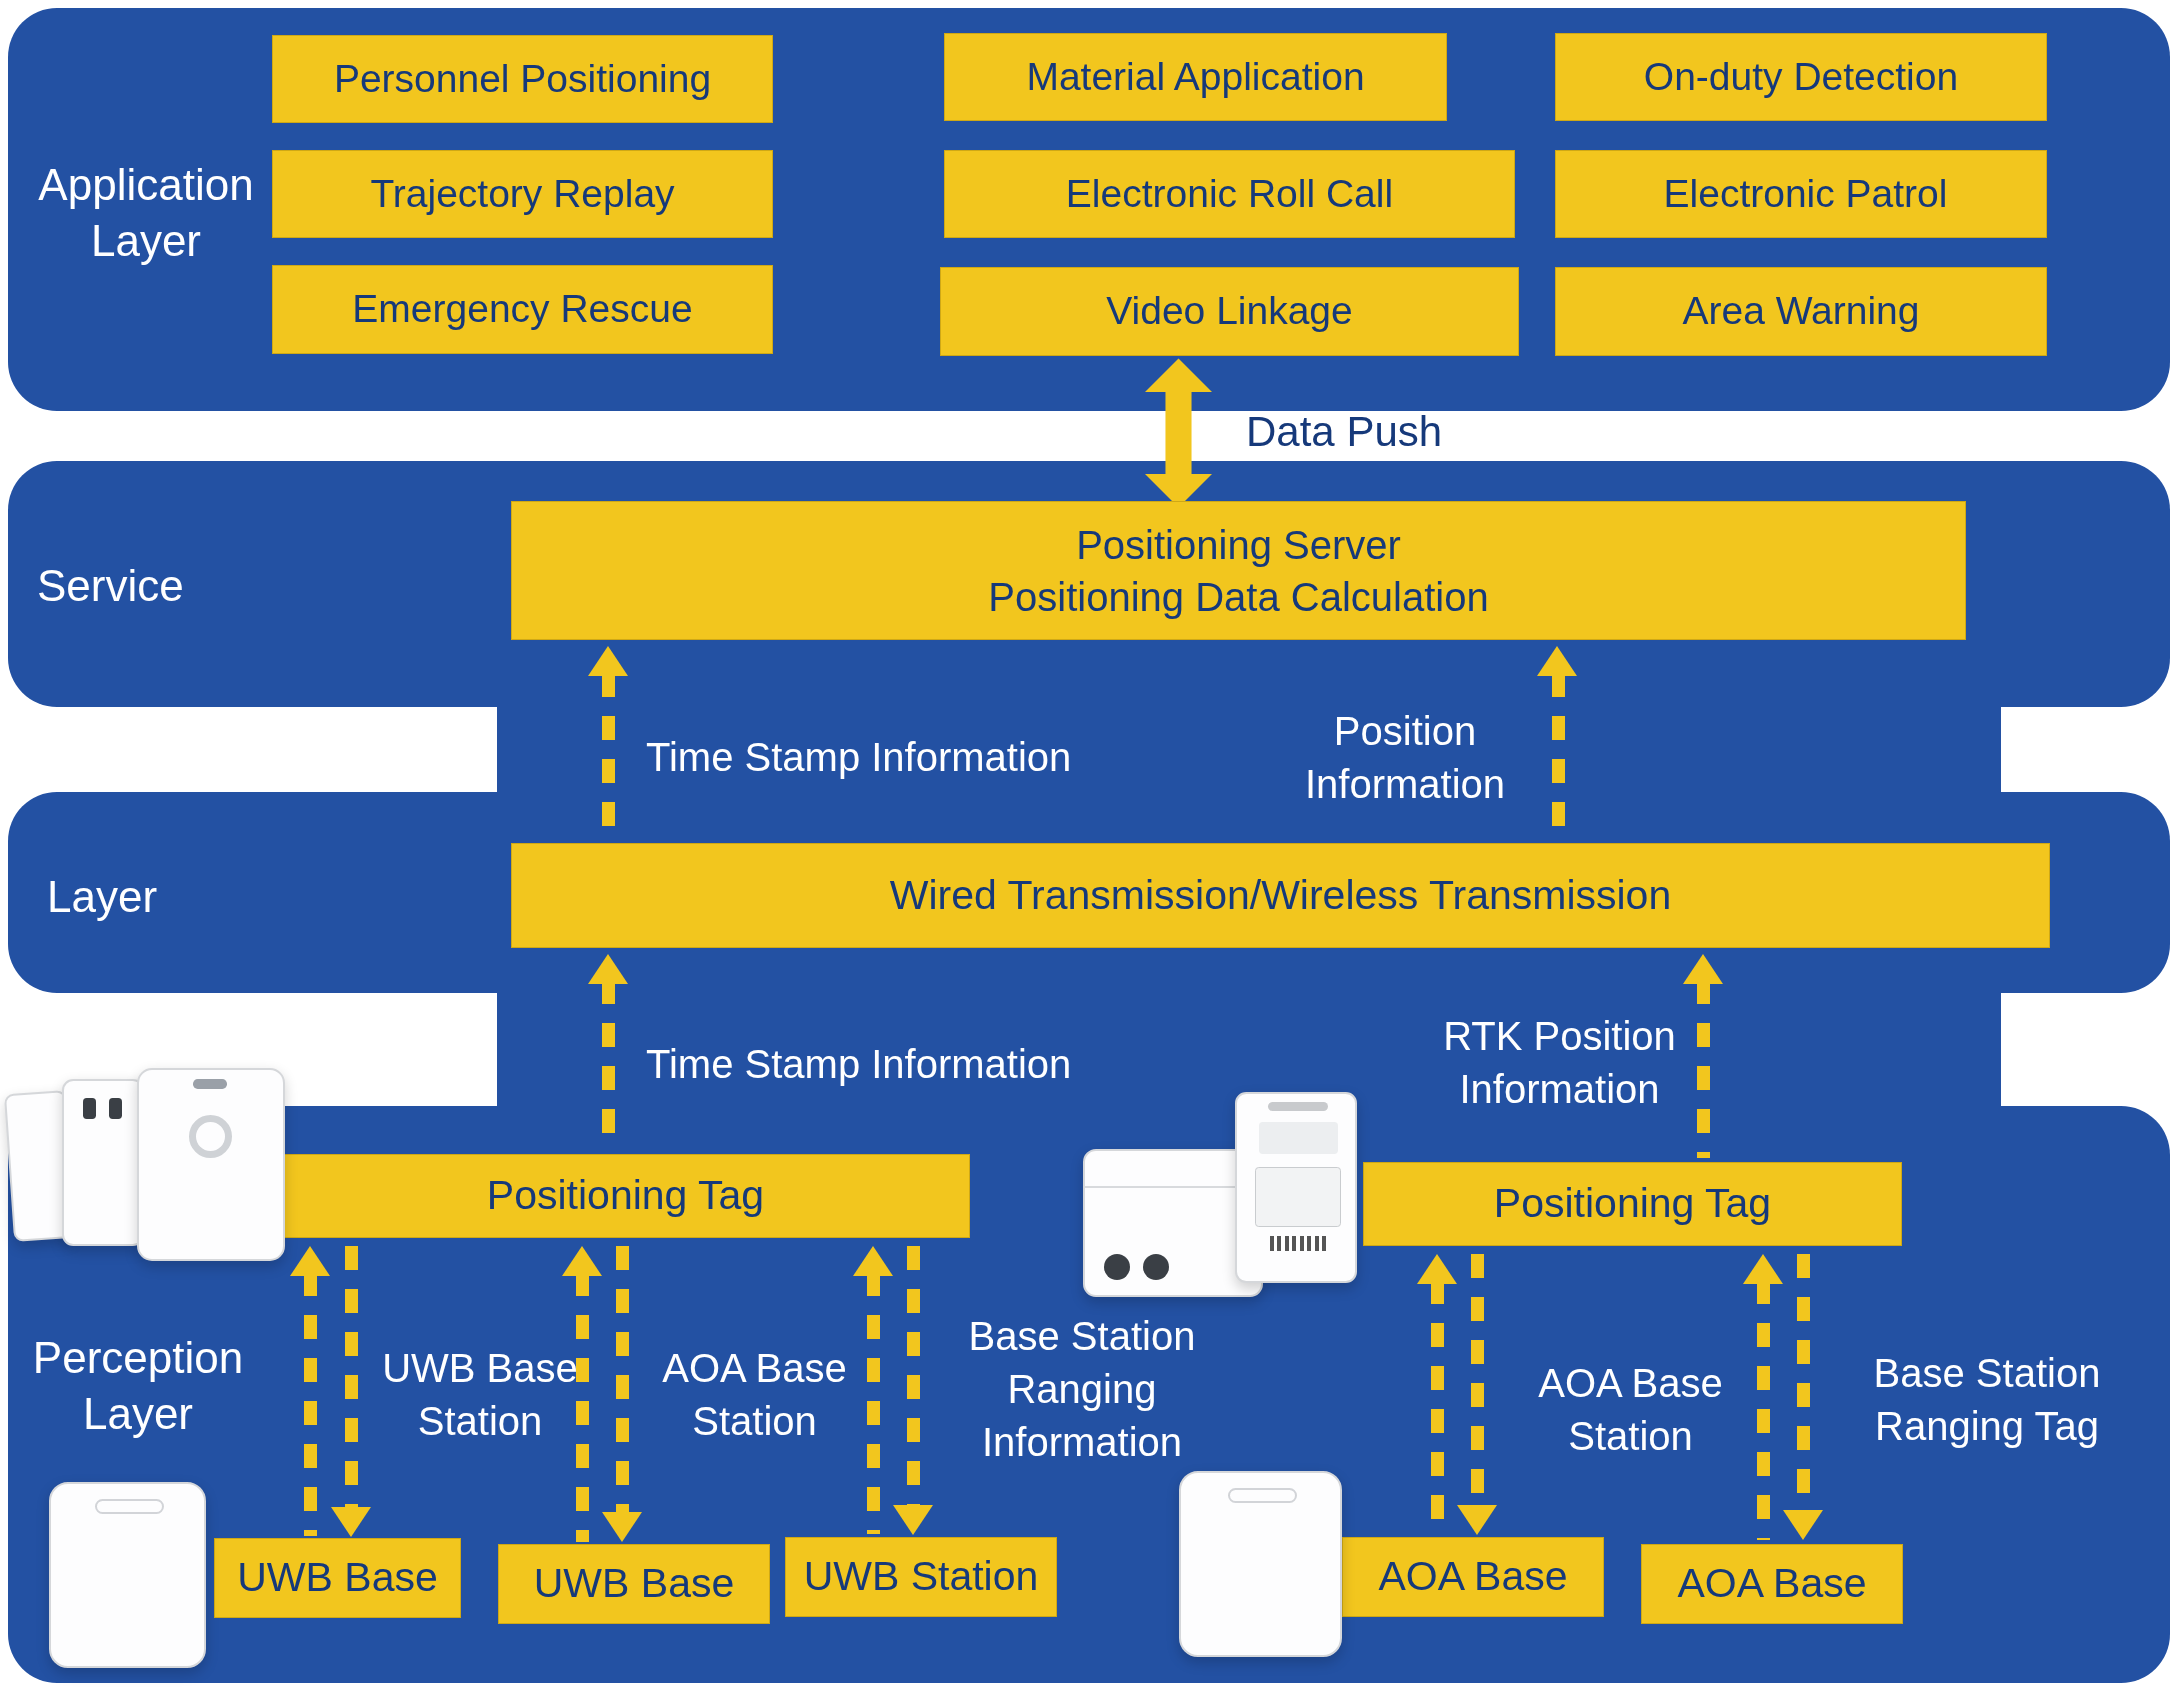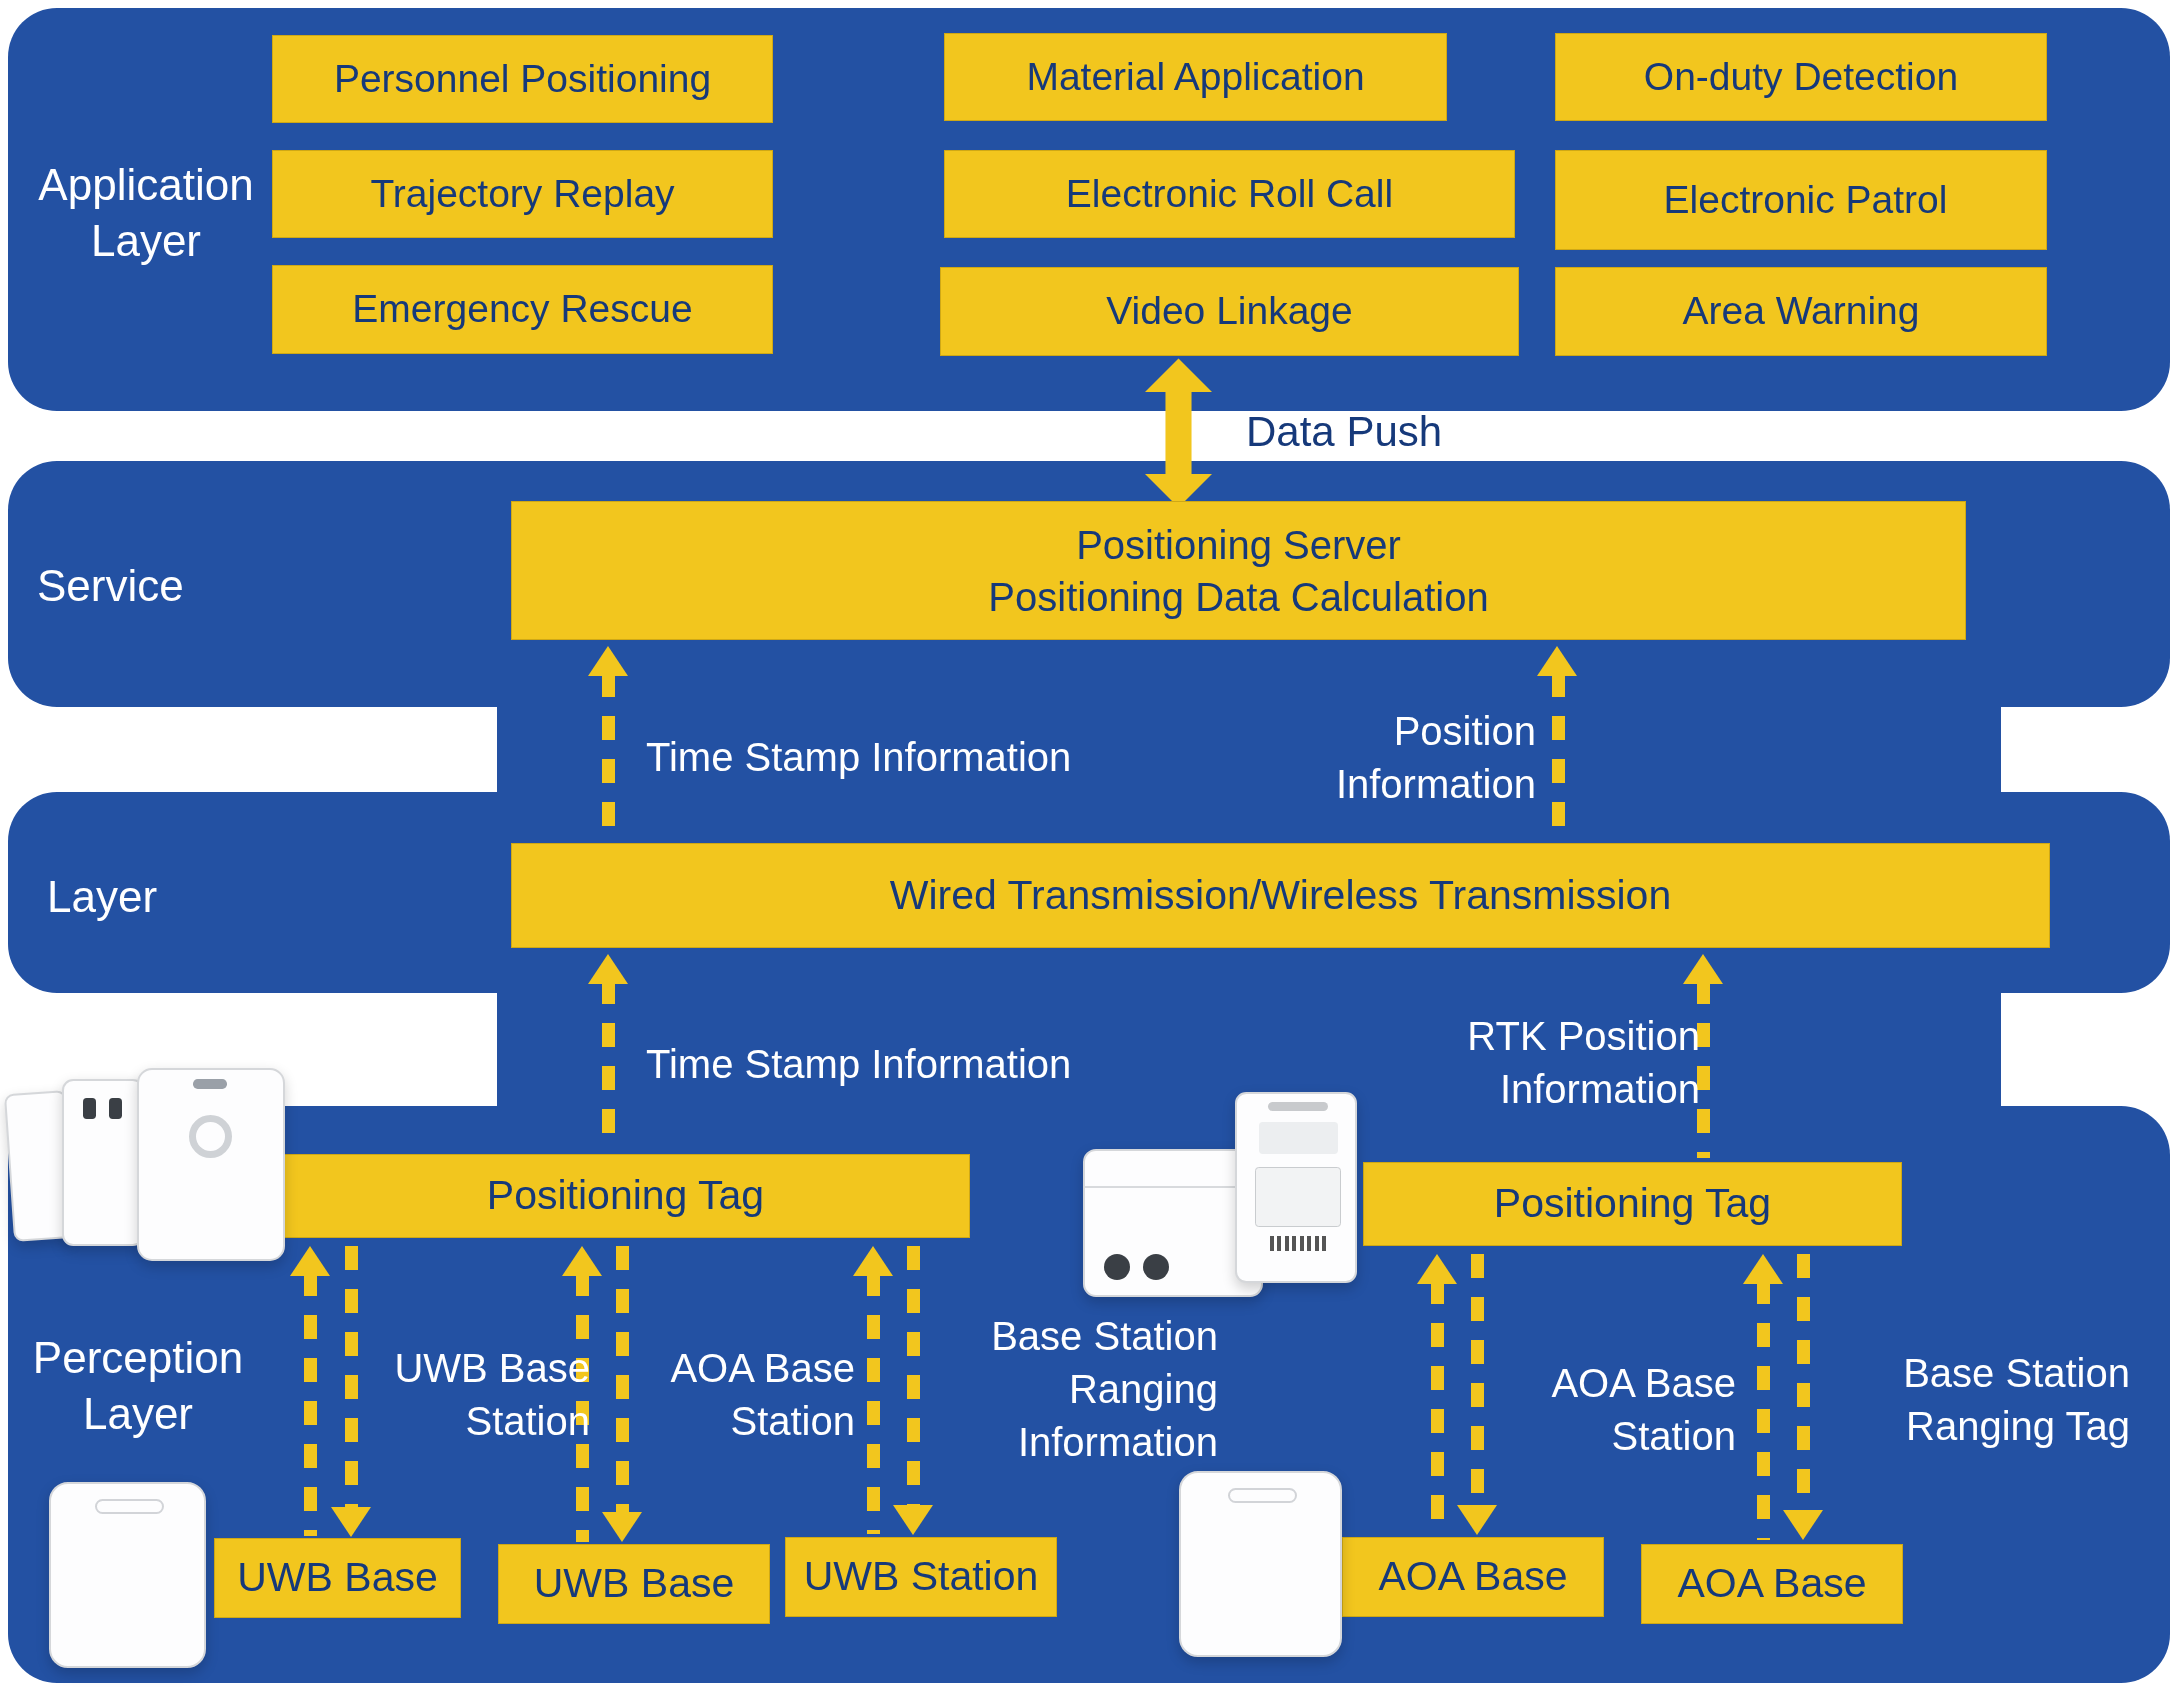--- a/index.html
+++ b/index.html
@@ -16,21 +16,21 @@
   .abs { position:absolute; }
   .band { position:absolute; background:var(--blue); border-radius:49px; }
   .conn { position:absolute; background:var(--blue); }
   .ybox {
     position:absolute; background:var(--yellow); color:var(--navy);
     display:flex; align-items:center; justify-content:center; text-align:center;
     font-size:39px; line-height:1.3; white-space:pre-line;
     border:1.9px solid rgba(120,90,0,0.28); box-sizing:border-box;
   }
   .wtext { position:absolute; color:#ffffff; font-size:40px; line-height:1.32; white-space:pre-line; }
-  .center { text-align:right; }
+  .center { text-align:center; }
   .layerlabel { position:absolute; color:#ffffff; font-size:44px; line-height:1.28; white-space:pre-line; text-align:center; }
   .dash-v {
     position:absolute; width:13px;
     background:repeating-linear-gradient(to bottom, var(--yellow) 0px, var(--yellow) 24px, transparent 24px, transparent 43px);
   }
   .head-up {
     position:absolute; width:0; height:0;
     border-left:20.6px solid transparent; border-right:20.6px solid transparent;
     border-bottom:30px solid var(--yellow);
   }
@@ -67,21 +67,21 @@
 
   <div class="ybox" style="left:272px; top:35px; width:501px; height:88px;">Personnel Positioning</div>
   <div class="ybox" style="left:272px; top:150px; width:501px; height:88px;">Trajectory Replay</div>
   <div class="ybox" style="left:272px; top:265px; width:501px; height:89px;">Emergency Rescue</div>
 
   <div class="ybox" style="left:944px; top:33px; width:503px; height:88px;">Material Application</div>
   <div class="ybox" style="left:944px; top:150px; width:571px; height:88px;">Electronic Roll Call</div>
   <div class="ybox" style="left:940px; top:267px; width:579px; height:89px;">Video Linkage</div>
 
   <div class="ybox" style="left:1555px; top:33px; width:492px; height:88px;">On-duty Detection</div>
-  <div class="ybox" style="left:1555px; top:150px; width:492px; height:100px;padding-left:9px;">Electronic Patrol</div>
+  <div class="ybox" style="left:1555px; top:150px; width:492px; height:88px;padding-left:9px;">Electronic Patrol</div>
   <div class="ybox" style="left:1555px; top:267px; width:492px; height:89px;">Area Warning</div>
 
   <svg class="abs" style="left:1145px; top:358px;" width="67" height="150" viewBox="0 0 72 160">
     <polygon points="36,0 72,36 50,36 50,124 72,124 36,160 0,124 22,124 22,36 0,36" fill="#f2c61e"></polygon>
   </svg>
   <div class="navytext" style="left:1246px; top:408px;">Data Push</div>
 
   <div class="ybox" style="left:511px; top:501px; width:1455px; height:139px; font-size:40px;">Positioning Server
 Positioning Data Calculation</div>
 

